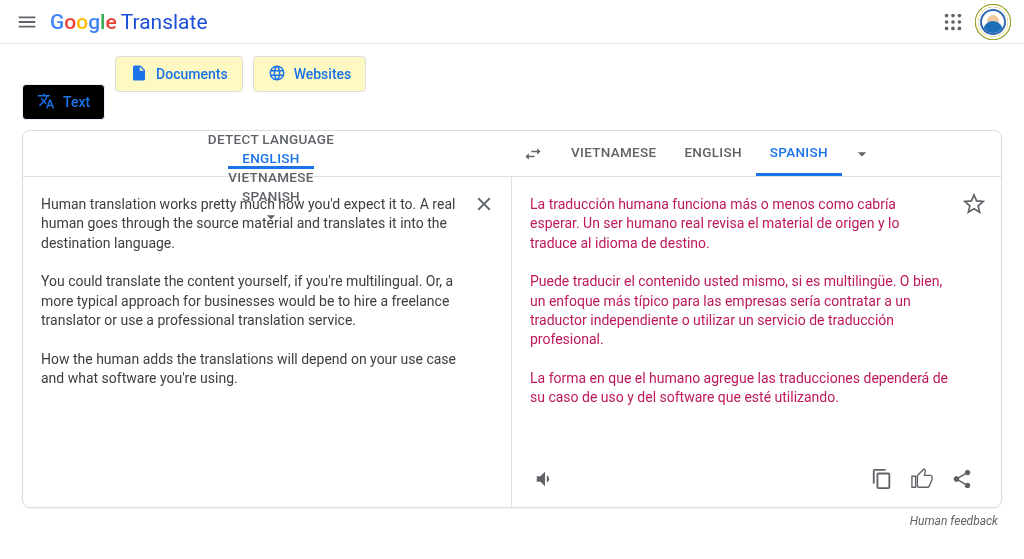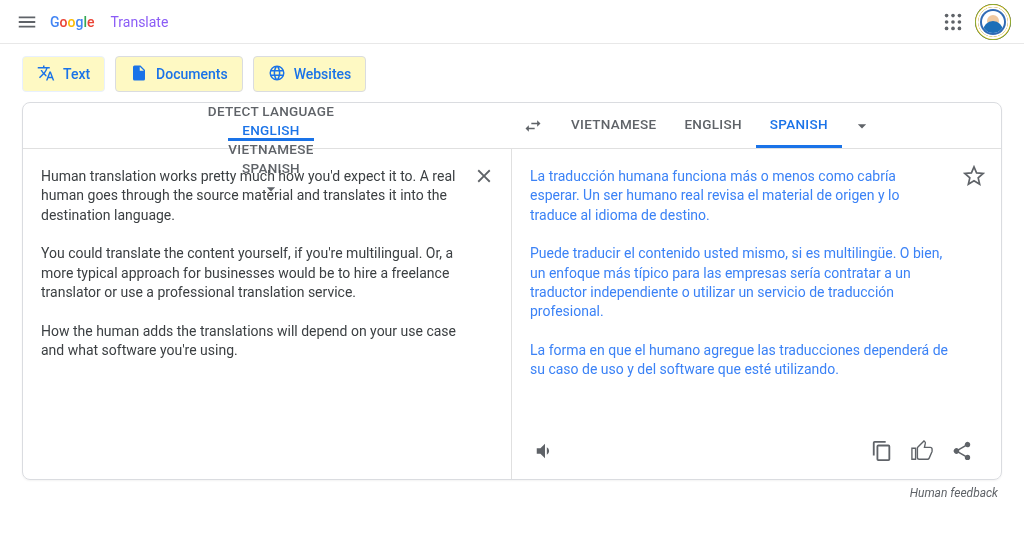--- a/index.html
+++ b/index.html
@@ -1,35 +1,35 @@
 <!DOCTYPE html>
 <html><head>
 <meta charset="utf-8">
 <style>
   * { box-sizing: border-box; margin: 0; padding: 0; }
   html, body { width: 1024px; height: 559px; font-family: "Google Sans", Roboto, Arial, sans-serif; background: #fff; color: #202124; overflow: hidden; }
 
   
   .topbar { height: 44px; display: flex; align-items: center; padding: 0 16px; border-bottom: 1px solid #e8e8e8; }
   .topbar .hamburger { width: 22px; height: 22px; color: #5f6368; cursor: pointer; display:flex; justify-content:center; }
-  .topbar .logo { margin-left: 12px; display: flex; align-items: center; gap: 14px; font-size: 14px; }
+  .topbar .logo { margin-left: 12px; display: flex; align-items: center; gap: 2px; font-size: 21px; }
   .g1{color:#4285F4}.g2{color:#EA4335}.g3{color:#FBBC05}.g4{color:#4285F4}.g5{color:#34A853}.g6{color:#EA4335}
-  .topbar .logo .word2 { color:#8b5cf6; font-weight:400; margin-left:2px; }
+  .topbar .logo .word2 { color:#1d4ed8; font-weight:400; margin-left:2px; }
   .topbar .spacer { flex: 1; }
   .topbar .apps { width: 22px; height: 22px; color:#5f6368; margin-right: 14px; cursor:pointer; display:flex; }
   .topbar .avatar { width: 30px; height: 30px; border-radius: 50%; background: radial-gradient(circle at 50% 35%, #f2d2b4 0 28%, #306ab4 34% 60%); border: 2px solid transparent; background-clip: padding-box; box-shadow: 0 0 0 2px #fff, 0 0 0 2.5px #fbbc05, 0 0 0 3px #34a853, 0 0 0 3px #ea4335; cursor:pointer; position:relative; overflow:hidden;}
   .avatar::after{content:"";position:absolute;inset:-2px;border-radius:50%;background:conic-gradient(#ea4335 0 25%,#fbbc05 0 50%,#34a853 0 75%,#4285f4 0);z-index:-1;}
   .avatar-inner{position:absolute;inset:2px;border-radius:50%;background:#fff;display:flex;align-items:flex-end;justify-content:center;overflow:hidden;}
   .avatar-head{width:12px;height:12px;border-radius:50%;background:#f0c9a0;position:absolute;top:4px;}
   .avatar-body{width:20px;height:14px;border-radius:10px 10px 0 0;background:#1d6fb8;position:absolute;bottom:-2px;}
 
   
   .moderow { padding: 12px 22px 10px; display:flex; gap:10px; }
   .chip { height: 36px; padding: 0 14px; display:flex; align-items:center; gap:8px; border-radius: 4px; font-size:14px; font-weight:500; color:#1a73e8; cursor:pointer; border:1px solid #dadce0; background:#fef9c3; }
-  .chip.active { background:#fef9c3; border-color:#e8f0fe; }
+  .chip.active { background:#000000; border-color:#e8f0fe;margin-top:28px; }
   .chip svg { width:18px; height:18px; fill:#1a73e8; }
 
   
   .card { margin: 0 22px; border:1px solid #dadce0; border-radius:8px; box-shadow:0 1px 2px rgba(0,0,0,0.05); overflow:hidden; }
 
   
   .langbar { height: 46px; display:flex; align-items:stretch; border-bottom:1px solid #e0e0e0; }
   .langgroup { display:flex; align-items:center; padding-left:10px; }
   .langgroup.left { width: 486px; flex-direction: column; }
   .langgroup.swap { width: 38px; display:flex; align-items:center; justify-content:center; }
@@ -37,21 +37,21 @@
   .langtab { padding: 0 14px; height:100%; display:flex; align-items:center; font-size:13.5px; font-weight:500; color:#5f6368; letter-spacing:0.3px; cursor:pointer; border-bottom: 3px solid transparent; text-transform:uppercase; }
   .langtab.selected { color:#1a73e8; border-bottom-color:#1a73e8; }
   .langmore { width:40px; color:#5f6368; display:flex; align-items:center; justify-content:center; cursor:pointer; }
   .swapbtn { width:32px; height:32px; color:#5f6368; display:flex; align-items:center; justify-content:center; cursor:pointer; border-radius:50%; }
 
   
   .panes { display:flex; }
   .pane { width:50%; padding: 18px 52px 14px 18px; position:relative; min-height: 330px; }
   .pane.left { border-right:1px solid #e0e0e0; }
   .pane .text { font-size: 14px; line-height: 1.38; color:#3c4043; white-space:pre-wrap; }
-  .pane.right .text { color:#3b82f6; }
+  .pane.right .text { color:#be185d; }
   .pane .corner { position:absolute; top:14px; right:14px; color:#5f6368; cursor:pointer; width:26px; height:26px; display:flex; align-items:center; justify-content:center; }
   .pane .corner svg{width:22px;height:22px;fill:#5f6368;}
 
   
   .panebar { position:absolute; left:16px; right:16px; bottom:10px; height:36px; display:flex; align-items:center; }
   .panebar .ib { width:34px; height:34px; display:flex; align-items:center; justify-content:center; color:#5f6368; cursor:pointer; border-radius:50%; margin-right:6px; }
   .panebar .ib svg{width:22px;height:22px;fill:#5f6368;}
   .panebar .grow{flex:1;}
   .panebar .count{font-size:12px;color:#5f6368;margin-right:10px;}
   .panebar .kbd{display:flex;align-items:center;color:#9aa0a6;cursor:pointer;}

